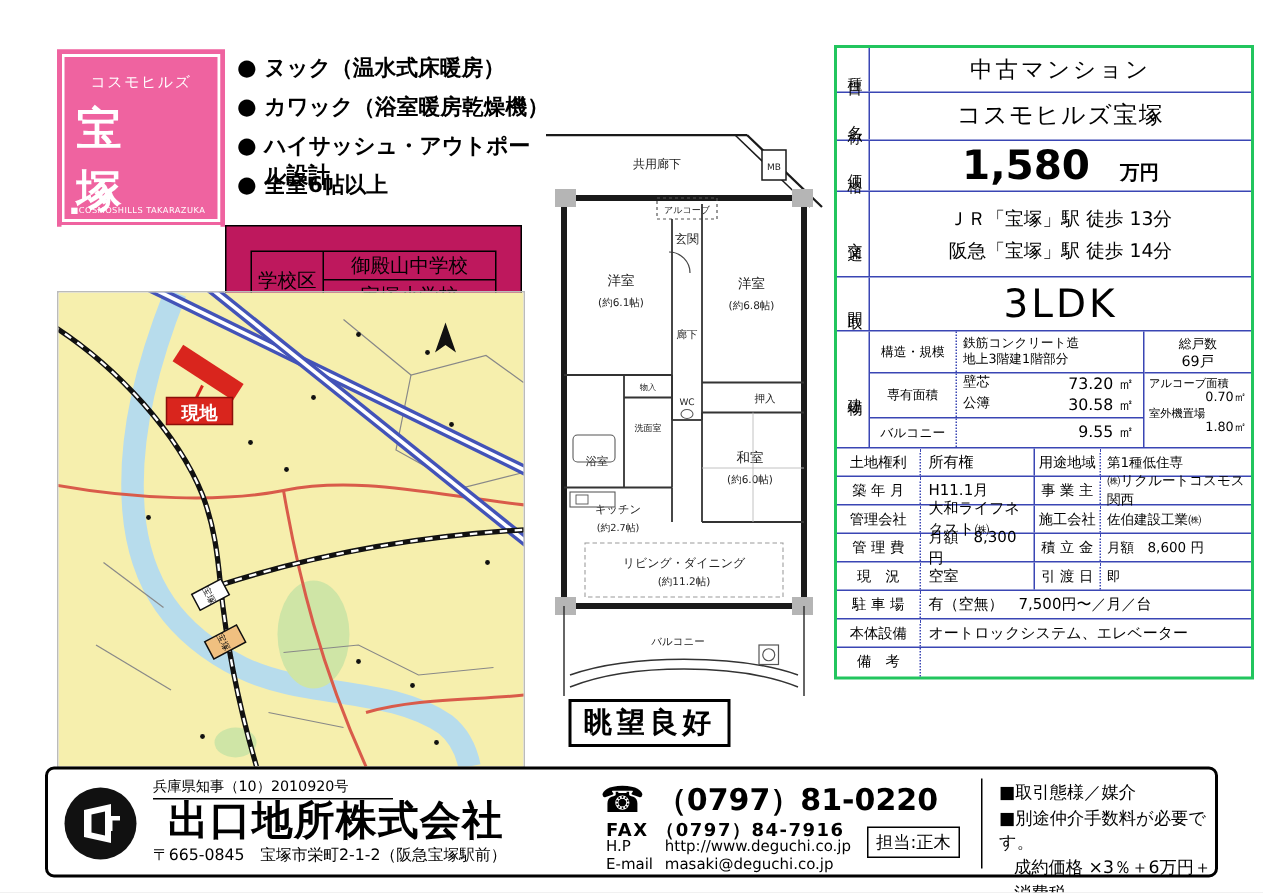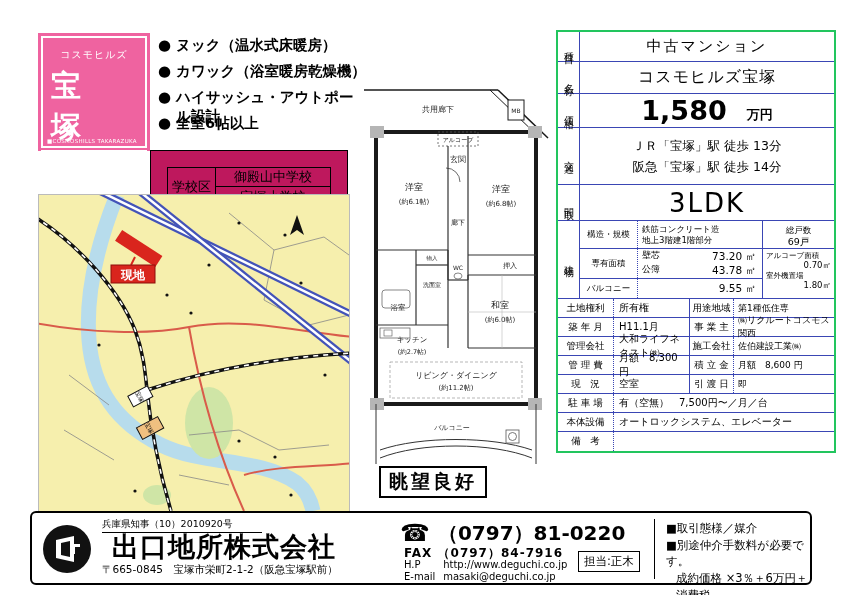--- a/index.html
+++ b/index.html
@@ -323,21 +323,21 @@
         </div>
         <div class="b-sub b-sub2">
           <div class="b-sublabel">専有面積</div>
           <div class="b-subval">
             <div class="area-line">
               <span>壁芯</span>
               <span class="num">73.20 ㎡</span>
             </div>
             <div class="area-line">
               <span>公簿</span>
-              <span class="num">43.78 ㎡</span>
+              <span class="num">30.58 ㎡</span>
             </div>
           </div>
         </div>
         <div class="b-sub b-sub3">
           <div class="b-sublabel">バルコニー</div>
           <div class="b-subval balcony-val">9.55 ㎡</div>
         </div>
       </div>
       <div class="b-right">
         <div class="b-units">

